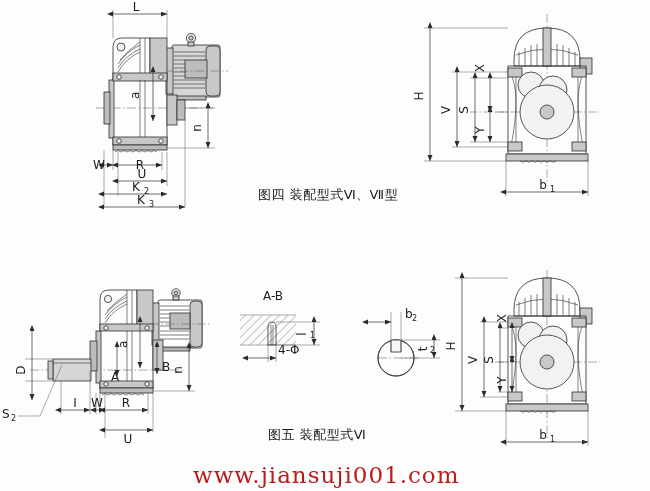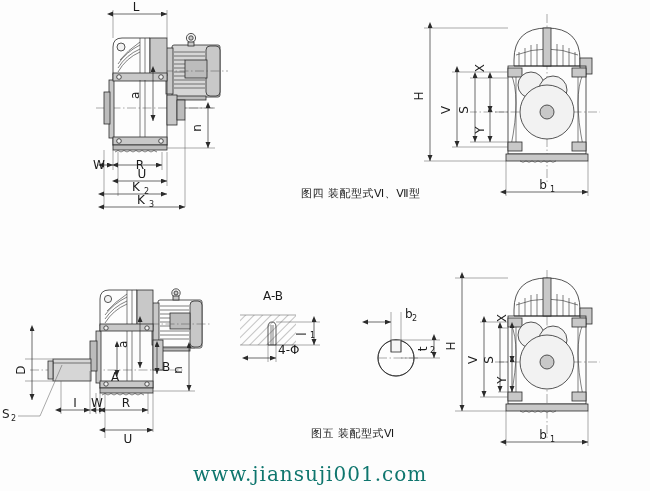--- a/index.html
+++ b/index.html
@@ -7,31 +7,30 @@
     width:650px;height:491px;
     background:#fdfdfd;
     font-family:"Liberation Sans", sans-serif;
     overflow:hidden;
     position:relative;
   }
   #sheet{position:absolute;left:0;top:0;width:650px;height:491px;}
   .cap{
     position:absolute;
     font-family:"DejaVu Sans", sans-serif;
-    font-size:11px;
+    font-size:13px;
     color:#1b1b1b;
     white-space:nowrap;
     letter-spacing:0.5px;
-    margin-left:43px;
   }
   .wm{
     position:absolute;
     font-family:"DejaVu Serif", serif;
-    font-size:20px;
-    color:#0f766e;
+    font-size:23px;
+    color:#b91c1c;
     letter-spacing:1px;
     white-space:nowrap;
   }
 </style>
 </head>
 <body>
 
 <svg id="sheet" viewBox="0 0 650 491" xmlns="http://www.w3.org/2000/svg">
 
   <defs>

